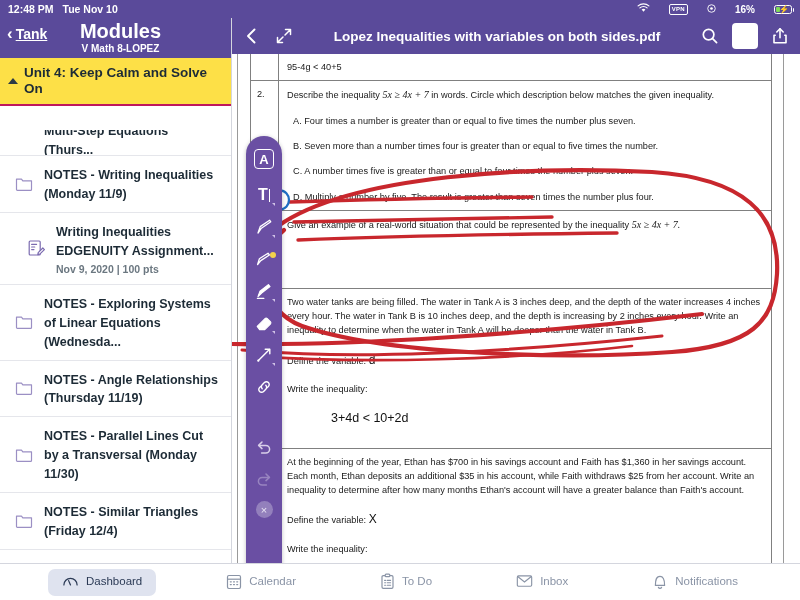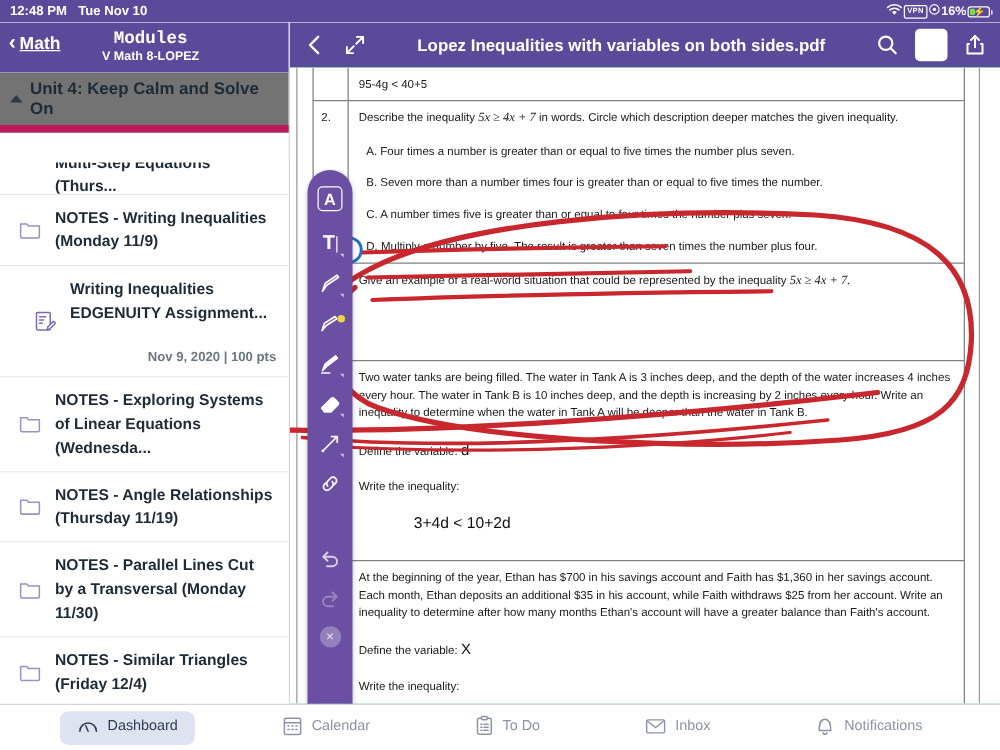--- a/index.html
+++ b/index.html
@@ -13,21 +13,21 @@
 
   
   .statusbar {
     position: absolute; left: 0; top: 0; width: 800px; height: 18px;
     background: #5a4a9a; color: #ffffff;
     display: flex; align-items: center;
     font-size: 10.5px; font-weight: bold;
     padding: 0 8px;
   }
   .status-left { display: flex; align-items: center; gap: 9px; }
-  .status-right { margin-left: auto; display: flex; align-items: center; gap: 1px; font-size: 10px; }
+  .status-right { margin-left: auto; display: flex; align-items: center; gap: 19px; font-size: 10px; }
   .vpn-badge {
     border: 1px solid #ffffff; border-radius: 2px;
     font-size: 6px; padding: 0 2px; line-height: 9px; letter-spacing: .3px;
   }
   .batt {
     width: 18px; height: 9px; border: 1px solid #ffffff; border-radius: 2.5px;
     position: relative; display: inline-block;
   }
   .batt:after {
     content: ""; position: absolute; right: -3px; top: 2.5px;
@@ -55,46 +55,46 @@
   .back-btn {
     position: absolute; left: 7px; top: 8px;
     display: flex; align-items: center; gap: 3px;
     color: #fff; font-size: 14px; font-weight: bold;
   }
   .back-chevron { font-size: 17px; line-height: 14px; font-weight: bold; }
   .back-label { text-decoration: underline; }
   .modules-title-wrap {
     width: 100%; text-align: center; line-height: 1.05; padding-left: 10px;
   }
-  .modules-title { font-size: 14px; font-weight: bold; font-family: Liberation Mono, monospace; }
+  .modules-title { font-size: 20px; font-weight: bold; }
   .modules-sub { font-size: 10px; font-weight: bold; margin-top: 2px; }
 
   .list { position: relative; height: 505px; overflow: hidden; }
 
   .unit-header {
     position: absolute; left: 0; top: 0; width: 231px; height: 48px;
-    background: #737373; border-bottom: 6px solid #be185d;
+    background: #fde047; border-bottom: 2px solid #be185d;
     display: flex; align-items: center; gap: 6px; padding: 0 10px 0 8px; z-index: 5;
   }
   .unit-caret {
     width: 0; height: 0; border-left: 5px solid transparent; border-right: 5px solid transparent;
     border-bottom: 6px solid #2d3b45; flex: 0 0 auto;
   }
   .unit-title {
     font-size: 13.5px; font-weight: bold; color: #1d2b36; line-height: 1.16;
   }
 
   .row {
     display: flex; align-items: center; gap: 10px;
     padding: 9px 10px 9px 14px; border-bottom: 1px solid #e5e6eb;
     min-height: 44px; background: #fff;
   }
   .row-txt { line-height: 1.18; }
   .row-title { font-size: 12.5px; font-weight: bold; color: #1d2b36; }
-  .row-sub { font-size: 10.5px; color: #6b7780; margin-top: 20px; font-weight: bold; text-align: right; }
+  .row-sub { font-size: 10.5px; color: #6b7780; margin-top: 3px; font-weight: bold; }
   .row.indent { padding-left: 26px; }
   .row.clipped { height: 26px; min-height: 0; overflow: hidden; padding-top: 0; padding-bottom: 6px; }
 
   .ico { flex: 0 0 auto; width: 20px; height: 20px; display: block; }
 
   
   .right-pane {
     position: absolute; left: 232px; top: 18px; width: 568px; height: 545px;
     background: #ffffff; overflow: hidden;
   }
@@ -217,21 +217,21 @@
           <b>⚡</b>
         </span>
     </div>
   </div>
 
   <div class="left-pane">
 
     <div class="modules-header">
       <div class="back-btn">
         <span class="back-chevron">‹</span>
-        <span class="back-label">Math</span>
+        <span class="back-label">Tank</span>
       </div>
       <div class="modules-title-wrap">
         <div class="modules-title">Modules</div>
         <div class="modules-sub">V Math 8-LOPEZ</div>
       </div>
     </div>
 
     <div class="list">
 
       <div class="unit-header">
@@ -352,21 +352,21 @@
                 <tr>
               <td class="numcol" style="border-top:none"></td>
               <td class="eqline" style="border-top:none">95-4g &lt; 40+5</td>
             </tr>
             <tr>
               <td class="numcol">2.</td>
               <td>
                 <div>
                   <span>Describe the inequality</span>
                   <span class="mathi">5x ≥ 4x + 7</span>
-                  <span>in words. Circle which description deeper matches the given inequality.</span>
+                  <span>in words. Circle which description below matches the given inequality.</span>
                 </div>
                 <div class="opt">A. Four times a number is greater than or equal to five times the number plus seven.</div>
                 <div class="opt">B. Seven more than a number times four is greater than or equal to five times the number.</div>
                 <div class="opt">C. A number times five is greater than or equal to four times the number plus seven.</div>
                 <div class="opt">D. Multiply a number by five. The result is greater than seven times the number plus four.</div>
               </td>
             </tr>
             <tr>
               <td class="numcol"></td>
               <td style="height:78px">

